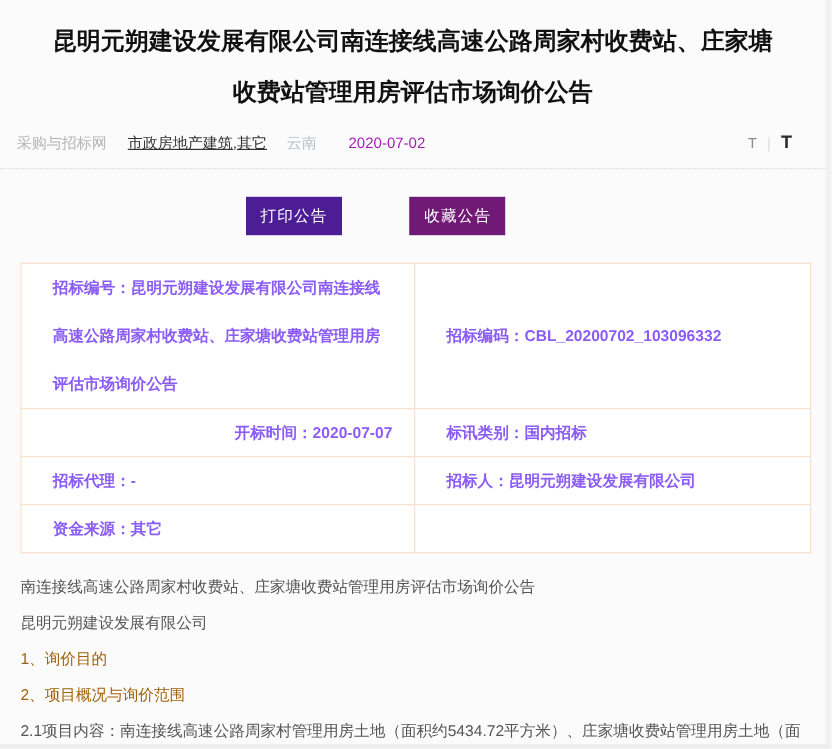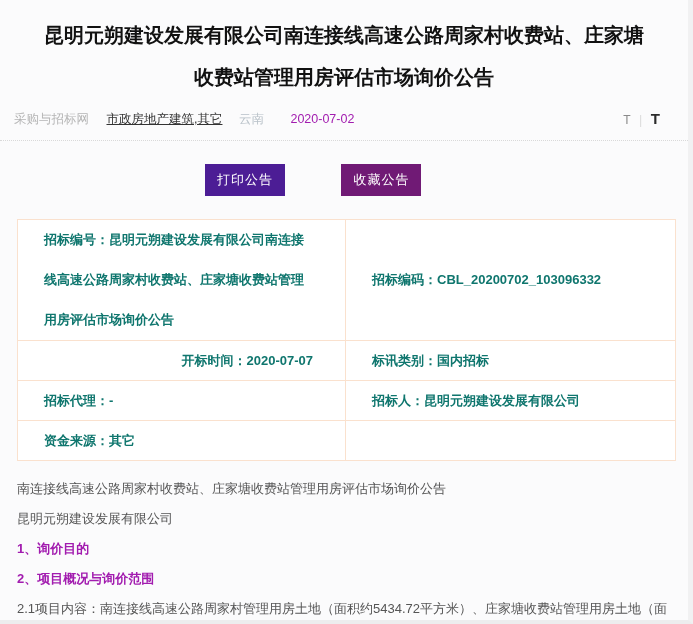--- a/index.html
+++ b/index.html
@@ -74,33 +74,33 @@
     margin: 23px 17px 0 17px;
     width: 659px;
     border-collapse: collapse;
     table-layout: fixed;
     background: #fff;
   }
   .info-table td {
     border: 1px solid #fae1ce;
     font-size: 13px;
     font-weight: 700;
-    color: #0f766e;
-    padding: 0 32px 0 26px;
+    color: #8b5cf6;
+    padding: 0 18px 0 26px;
     height: 40px;
     vertical-align: middle;
     overflow: hidden;
   }
   .info-table td.col-left { width: 328px; }
   .info-table tr.row-tall td { height: 86px; line-height: 40px; }
 
   
   .content { margin: 13px 17px 0 17px; font-size: 13px; color: #555; }
   .content p { margin: 0; line-height: 30px; }
-  .content p.bold { font-weight: 700; color: #a21caf; }
+  .content p.bold { font-weight: 400; color: #a16207; }
 </style>
 </head>
 <body>
 
 <div class="viewport">
 
   <div class="title-wrap">
     <h1 class="page-title">昆明元朔建设发展有限公司南连接线高速公路周家村收费站、庄家塘收费站管理用房评估市场询价公告</h1>
   </div>
 

